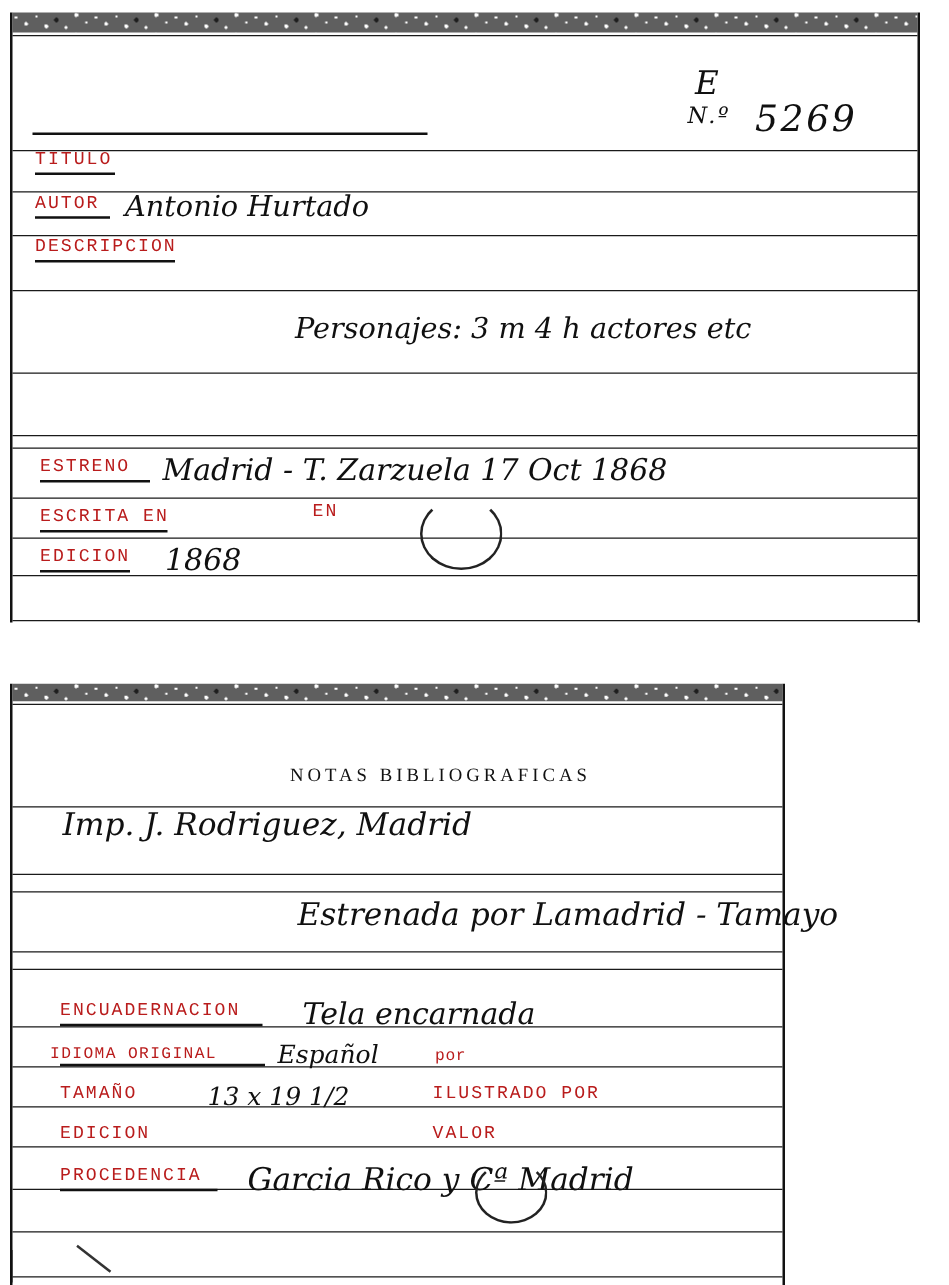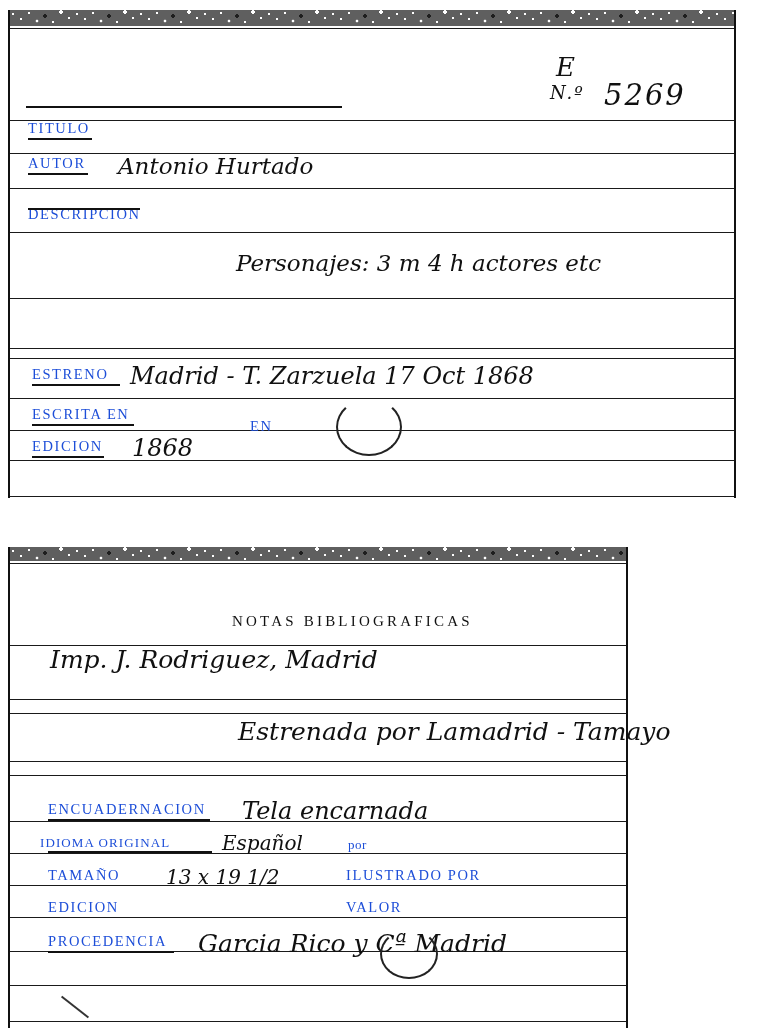--- a/index.html
+++ b/index.html
@@ -71,24 +71,24 @@
     position: absolute;
     left: 0;
     right: 0;
     height: 1px;
     background: #1a1a1a;
   }
 
   
   .label {
     position: absolute;
-    font-family: Liberation Serif, serif;
+    font-family: Liberation Mono, monospace;
     font-size: 14.5px;
     letter-spacing: 1.6px;
-    color: #1d4ed8;
+    color: #b91c1c;
     white-space: nowrap;
   }
   .label.small {
     font-size: 13px;
     letter-spacing: 1.1px;
   }
   .label.lower {
     letter-spacing: 0.5px;
     font-size: 13px;
   }
@@ -179,34 +179,34 @@
 
     <div class="hand big" style="left:546px; top:42px; font-size:26px;">E</div>
     <div class="hand num" style="left:540px; top:72px; font-size:18px;">N.º</div>
     <div class="hand num" style="left:594px; top:68px;">5269</div>
 
     <div class="label" style="left:18px; top:110px;">TITULO</div>
     <div class="underline-hand" style="left:18px; top:128px; width:64px;"></div>
 
     <div class="label" style="left:18px; top:145px;">AUTOR</div>
     <div class="underline-hand" style="left:18px; top:163px; width:60px;"></div>
-    <div class="hand mid" style="left:108px; top:143px;text-align:right;">Antonio Hurtado</div>
-
-    <div class="label" style="left:18px; top:196px;">DESCRIPCION</div>
+    <div class="hand mid" style="left:90px; top:143px;text-align:right;">Antonio Hurtado</div>
+
+    <div class="label" style="left:18px; top:180px;">DESCRIPCION</div>
     <div class="underline-hand" style="left:18px; top:198px; width:112px;"></div>
 
     <div class="hand mid" style="left:226px; top:240px;">Personajes: 3 m 4 h actores etc</div>
 
     <div class="label" style="left:22px; top:356px;">ESTRENO</div>
     <div class="underline-hand" style="left:22px; top:374px; width:88px;"></div>
     <div class="hand mid" style="left:120px; top:352px; font-size:24px;">Madrid - T. Zarzuela 17 Oct 1868</div>
 
     <div class="label" style="left:22px; top:396px;">ESCRITA EN</div>
     <div class="underline-hand" style="left:22px; top:414px; width:102px;"></div>
-    <div class="label" style="left:240px; top:408px;">EN</div>
+    <div class="label" style="left:240px; top:392px;">EN</div>
 
     <div class="stamp-ring" style="left:326px; top:388px; width:62px; height:54px; border-top-color:transparent; border-left-color:#222;"></div>
 
     <div class="label" style="left:22px; top:428px;">EDICION</div>
     <div class="underline-hand" style="left:22px; top:446px; width:72px;"></div>
     <div class="hand mid" style="left:122px; top:424px; font-size:24px;">1868</div>
   </div>
 
   <div class="card card-bottom">
 

